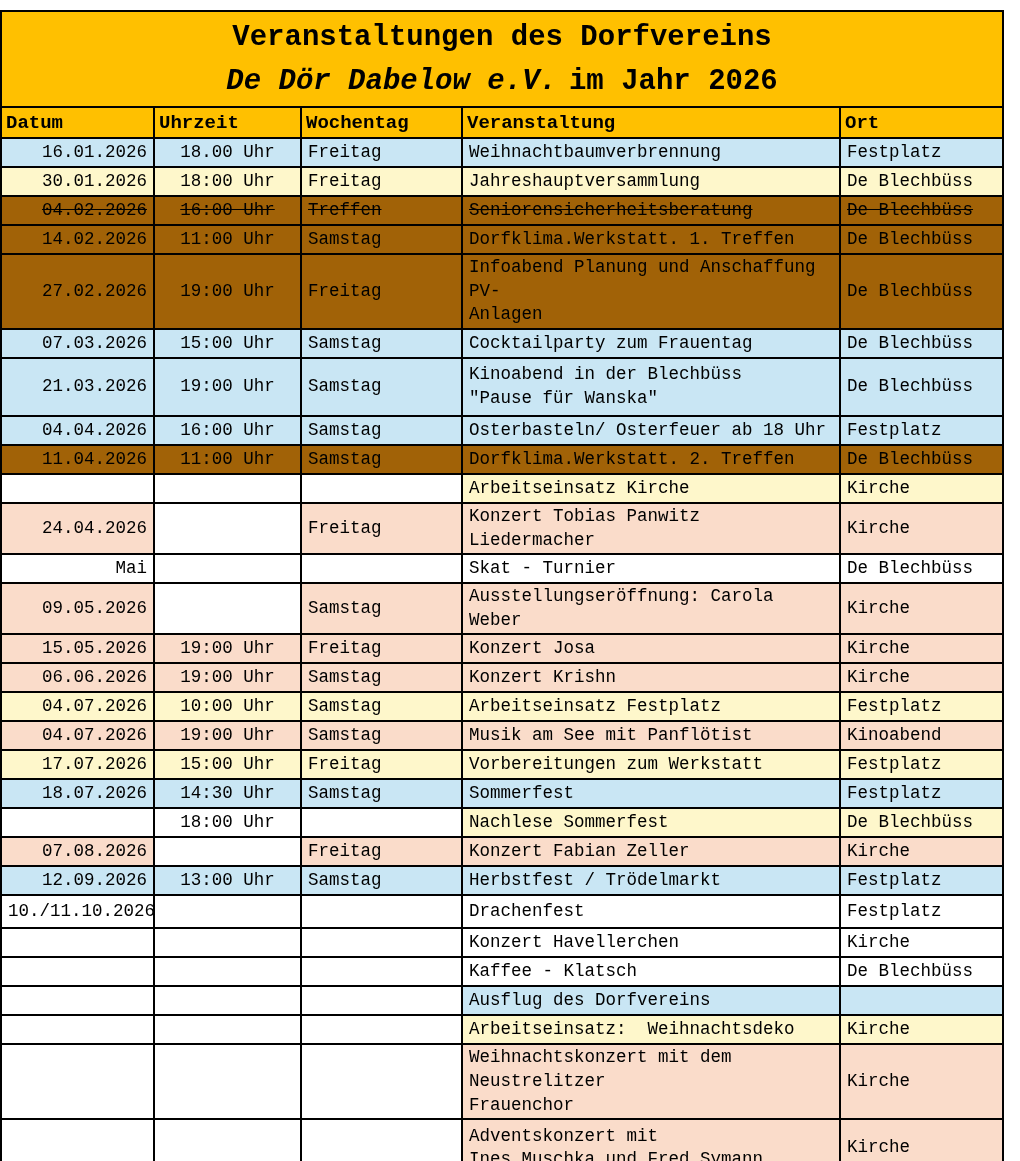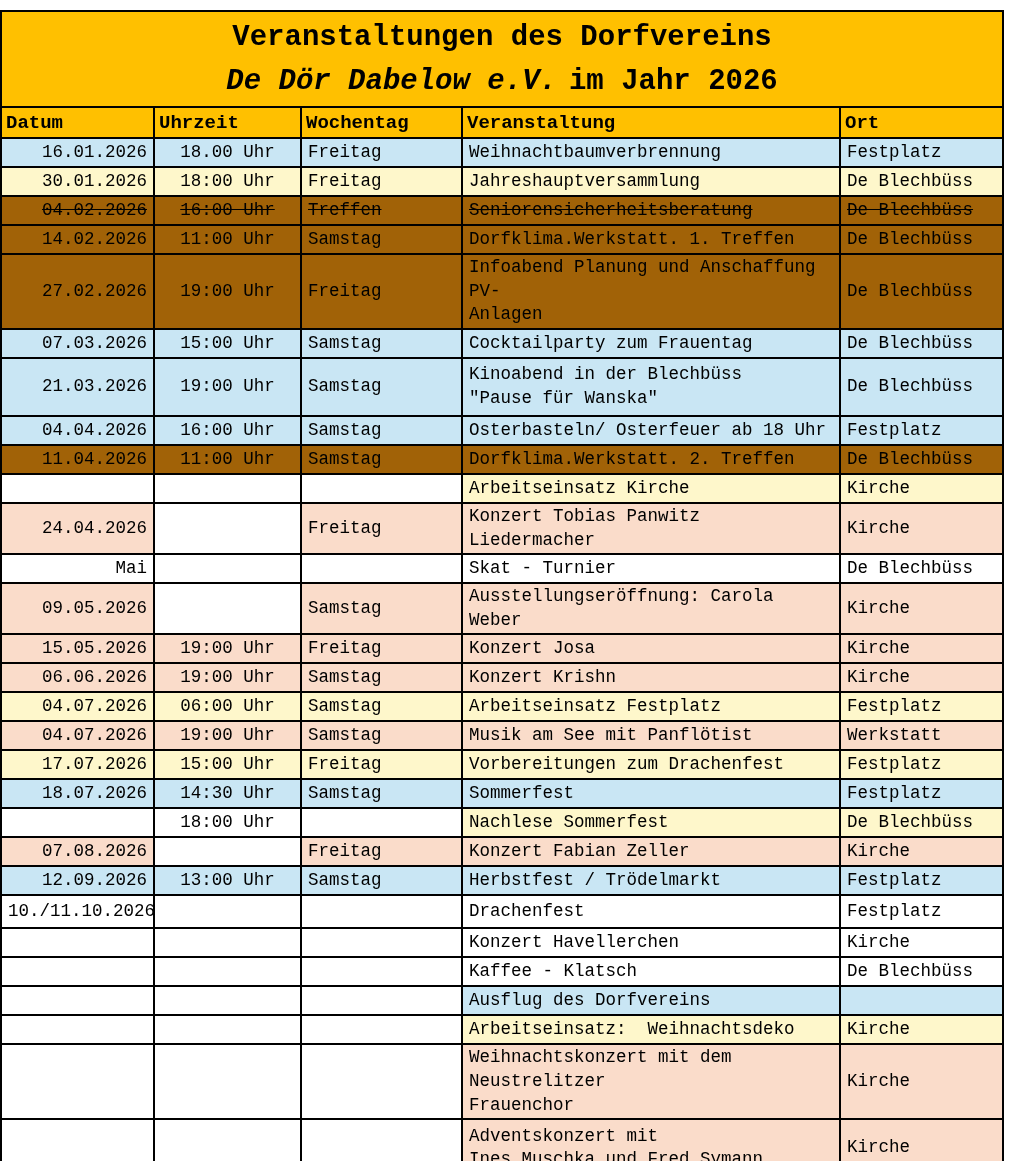--- a/index.html
+++ b/index.html
@@ -210,37 +210,37 @@
         </tr>
         <tr class="body-row" style="height: 29px;">
           <td class="al-right c-salmon">06.06.2026</td>
           <td class="al-center c-salmon">19:00 Uhr</td>
           <td class="al-left c-salmon">Samstag</td>
           <td class="al-left c-salmon wrap">Konzert Krishn</td>
           <td class="al-left c-salmon">Kirche</td>
         </tr>
         <tr class="body-row" style="height: 29px;">
           <td class="al-right c-yellow">04.07.2026</td>
-          <td class="al-center c-yellow">06:00 Uhr</td>
+          <td class="al-center c-yellow">10:00 Uhr</td>
           <td class="al-left c-yellow">Samstag</td>
           <td class="al-left c-yellow wrap">Arbeitseinsatz Festplatz</td>
           <td class="al-left c-yellow">Festplatz</td>
         </tr>
         <tr class="body-row" style="height: 29px;">
           <td class="al-right c-salmon">04.07.2026</td>
           <td class="al-center c-salmon">19:00 Uhr</td>
           <td class="al-left c-salmon">Samstag</td>
           <td class="al-left c-salmon wrap">Musik am See mit Panflötist</td>
-          <td class="al-left c-salmon">Werkstatt</td>
+          <td class="al-left c-salmon">Kinoabend</td>
         </tr>
         <tr class="body-row" style="height: 29px;">
           <td class="al-right c-yellow">17.07.2026</td>
           <td class="al-center c-yellow">15:00 Uhr</td>
           <td class="al-left c-yellow">Freitag</td>
-          <td class="al-left c-yellow wrap">Vorbereitungen zum Drachenfest</td>
+          <td class="al-left c-yellow wrap">Vorbereitungen zum Werkstatt</td>
           <td class="al-left c-yellow">Festplatz</td>
         </tr>
         <tr class="body-row" style="height: 29px;">
           <td class="al-right c-blue">18.07.2026</td>
           <td class="al-center c-blue">14:30 Uhr</td>
           <td class="al-left c-blue">Samstag</td>
           <td class="al-left c-blue wrap">Sommerfest</td>
           <td class="al-left c-blue">Festplatz</td>
         </tr>
         <tr class="body-row" style="height: 29px;">

